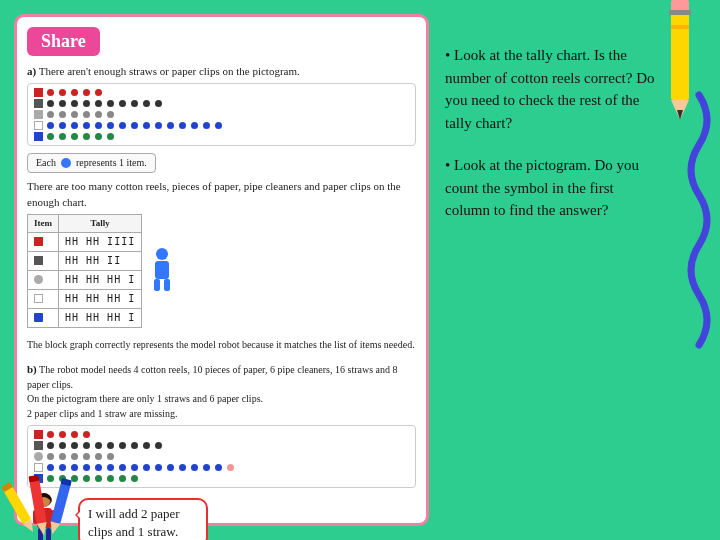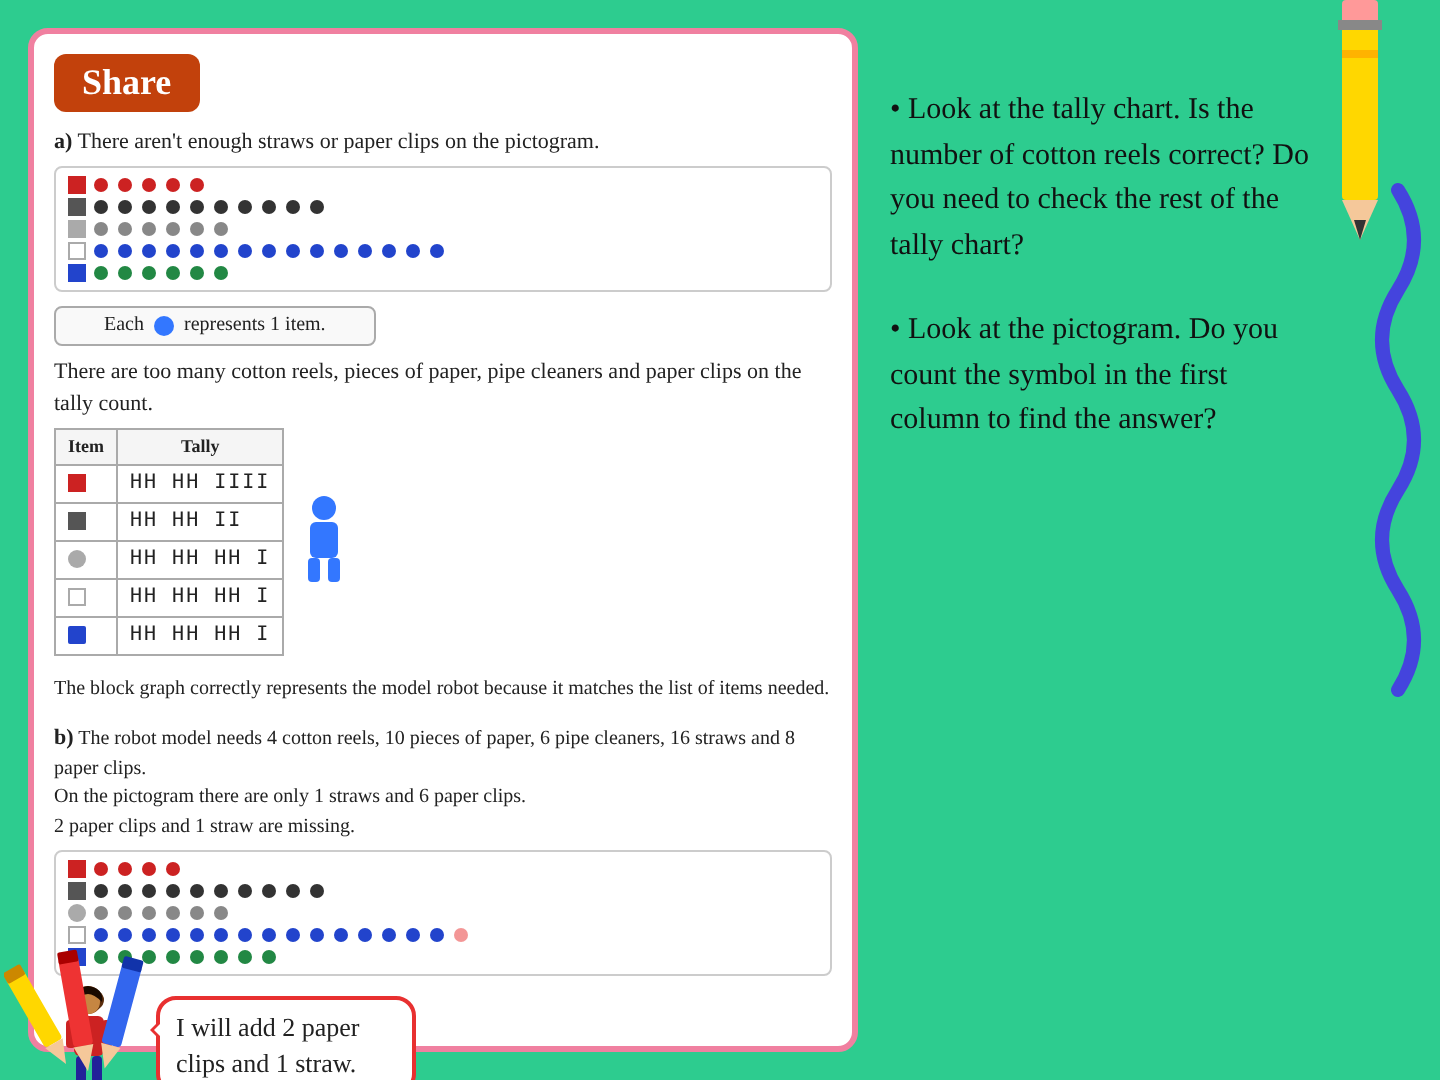--- a/index.html
+++ b/index.html
@@ -19,21 +19,21 @@
       left: 14px;
       width: 415px;
       height: 512px;
       background: white;
       border: 3px solid #f080a0;
       border-radius: 10px;
       padding: 10px;
     }
 
     .share-header {
-      background: #c2410c;
+      background: #ec4899;
       color: white;
       font-size: 18px;
       font-weight: bold;
       padding: 4px 14px;
       border-radius: 6px;
       display: inline-block;
       margin-bottom: 8px;
     }
 
     .section-a {
@@ -75,21 +75,21 @@
 
     .dot-red { background: #cc2222; }
     .dot-blue { background: #2244cc; }
     .dot-gray { background: #888; }
     .dot-dark { background: #333; }
     .dot-green { background: #228844; }
 
     .each-box {
       border: 1.5px solid #aaa;
       border-radius: 4px;
-      padding: 2px 24px;
+      padding: 2px 8px;
       display: inline-flex;
       align-items: center;
       gap: 5px;
       font-size: 10px;
       margin: 3px 0;
       background: #f9f9f9;
     }
 
     .blue-circle {
       width: 10px;
@@ -294,21 +294,21 @@
       </div>
     </div>
 
     
     <div class="each-box">
       <span>Each</span>
       <span class="blue-circle"></span>
       <span>represents 1 item.</span>
     </div>
 
-    <div style="margin: 3px 0;">There are too many cotton reels, pieces of paper, pipe cleaners and paper clips on the tally count.</div>
+    <div style="margin: 3px 0;">There are too many cotton reels, pieces of paper, pipe cleaners and paper clips on the enough chart.</div>
 
     
     <div class="tally-section">
       <table class="tally-table">
         <tbody>
             <tr>
           <th>Item</th>
           <th>Tally</th>
         </tr>
         <tr>

